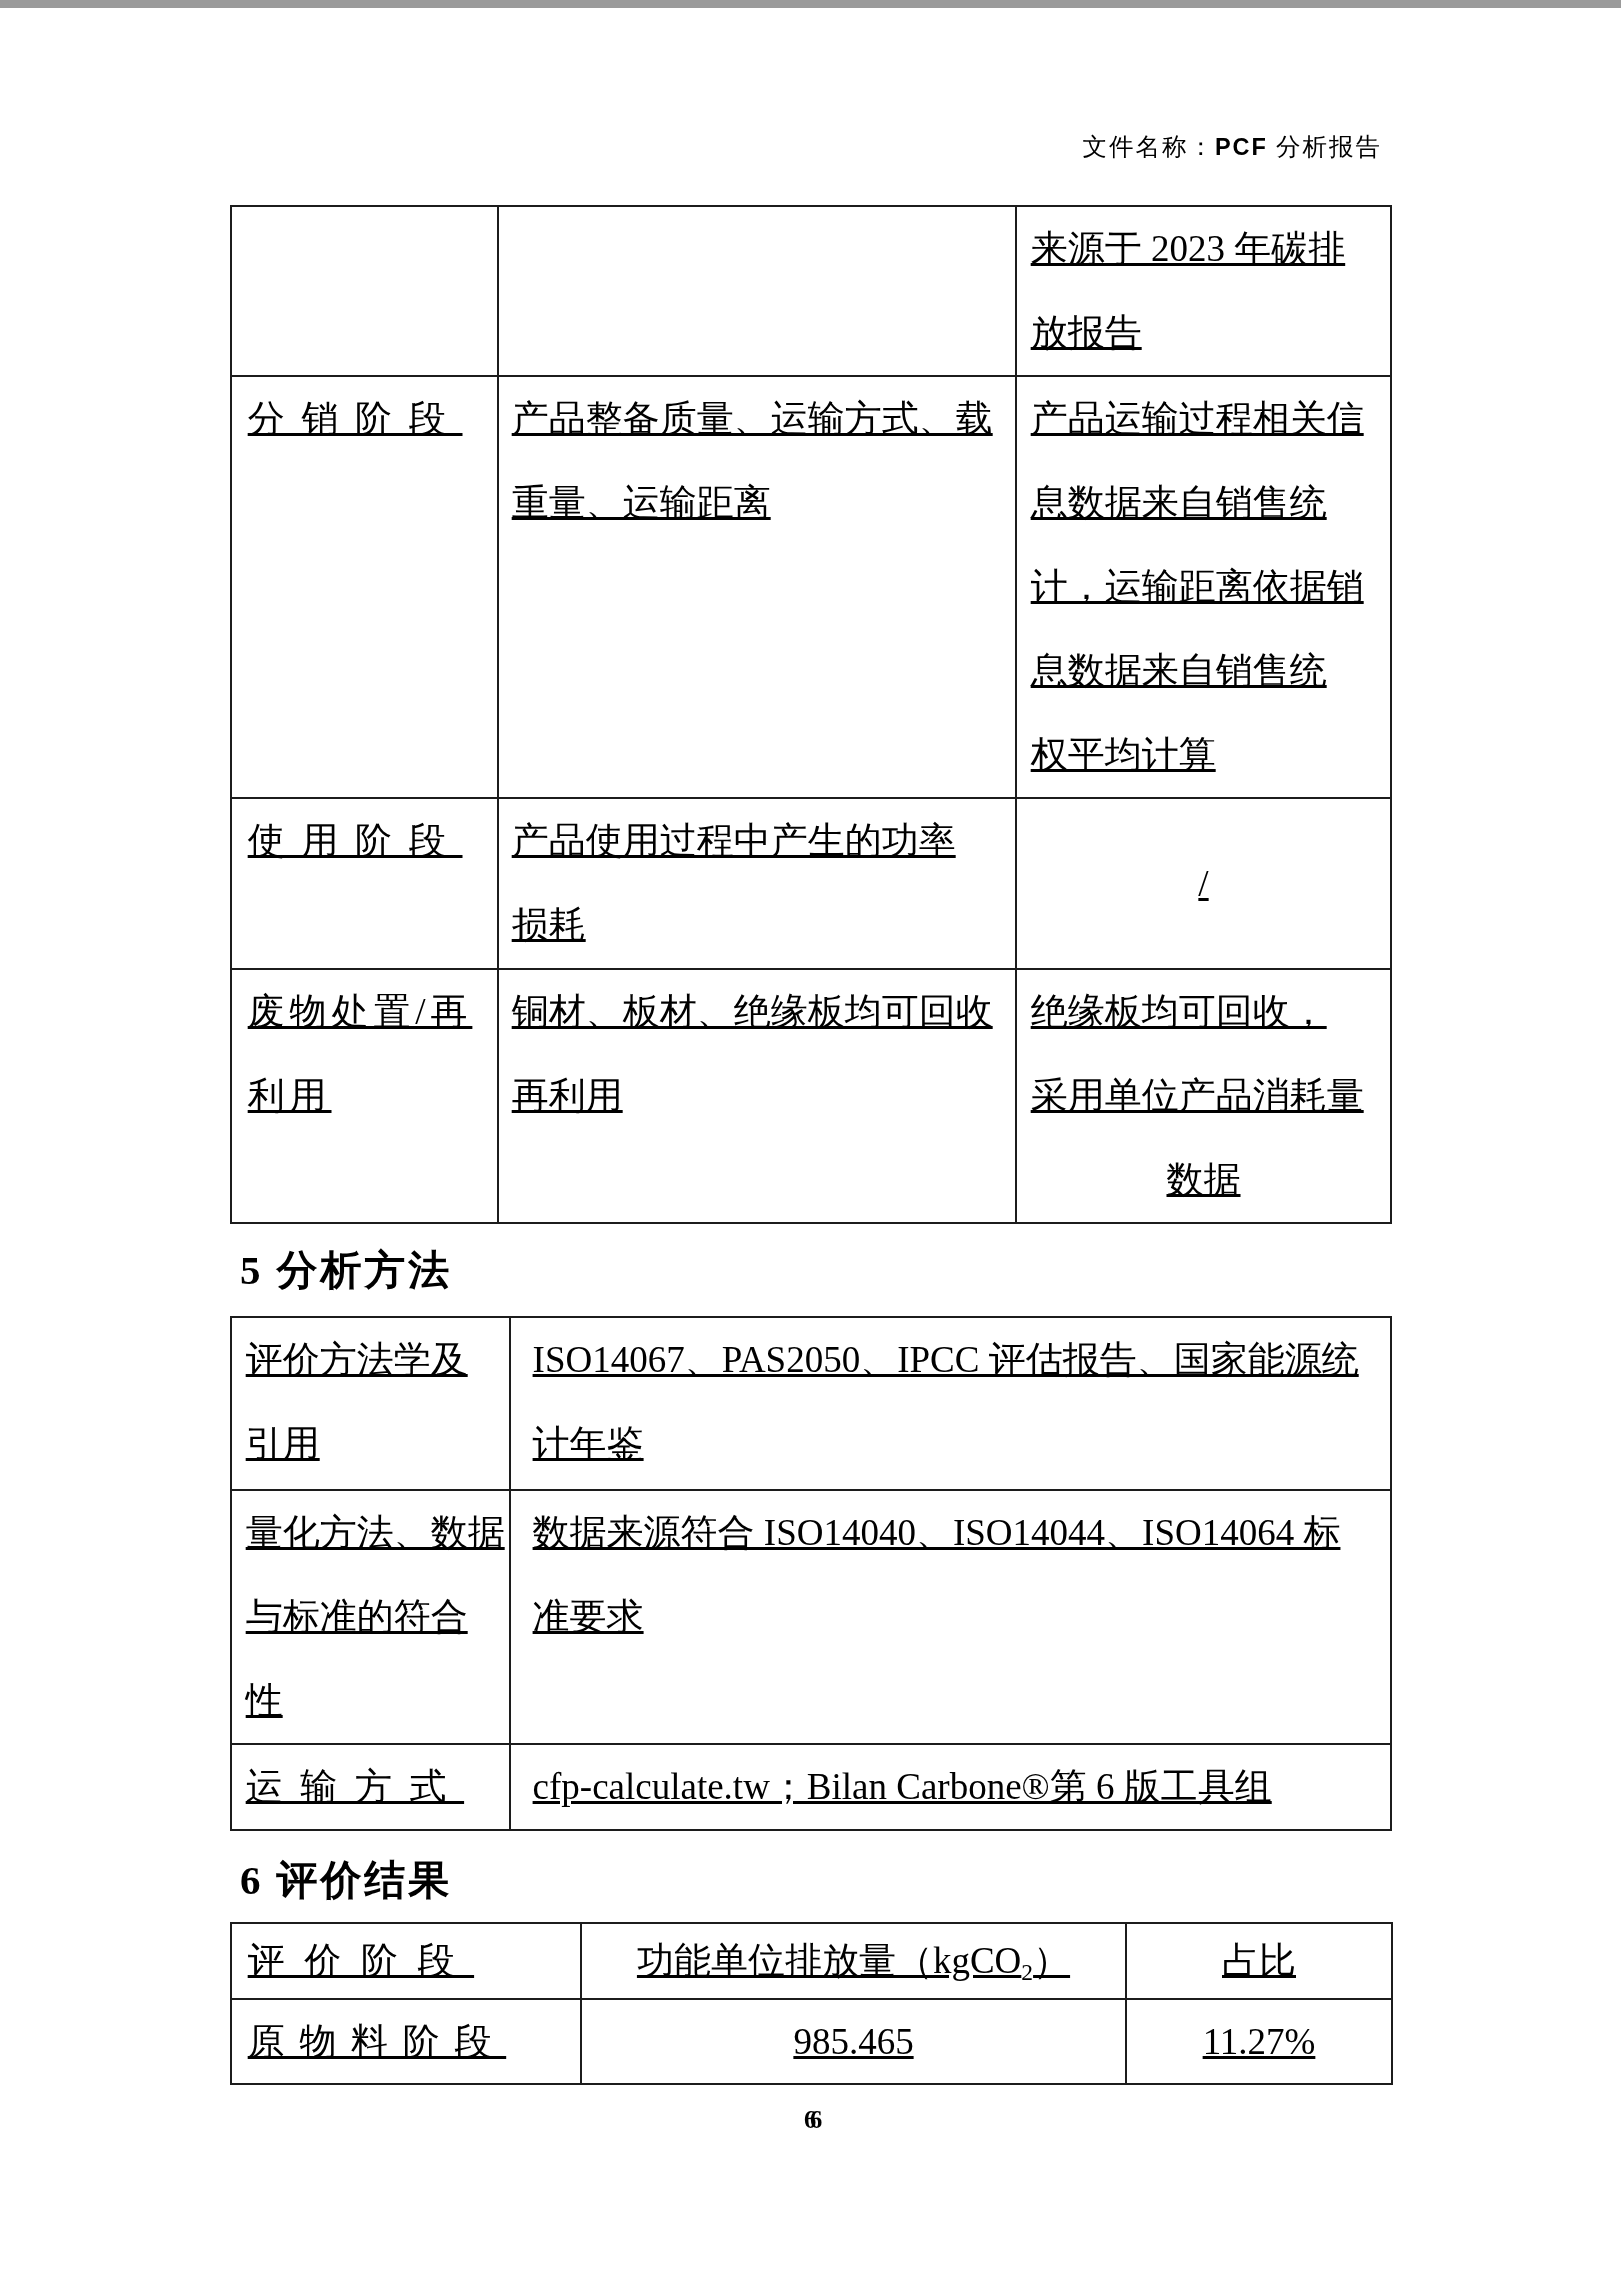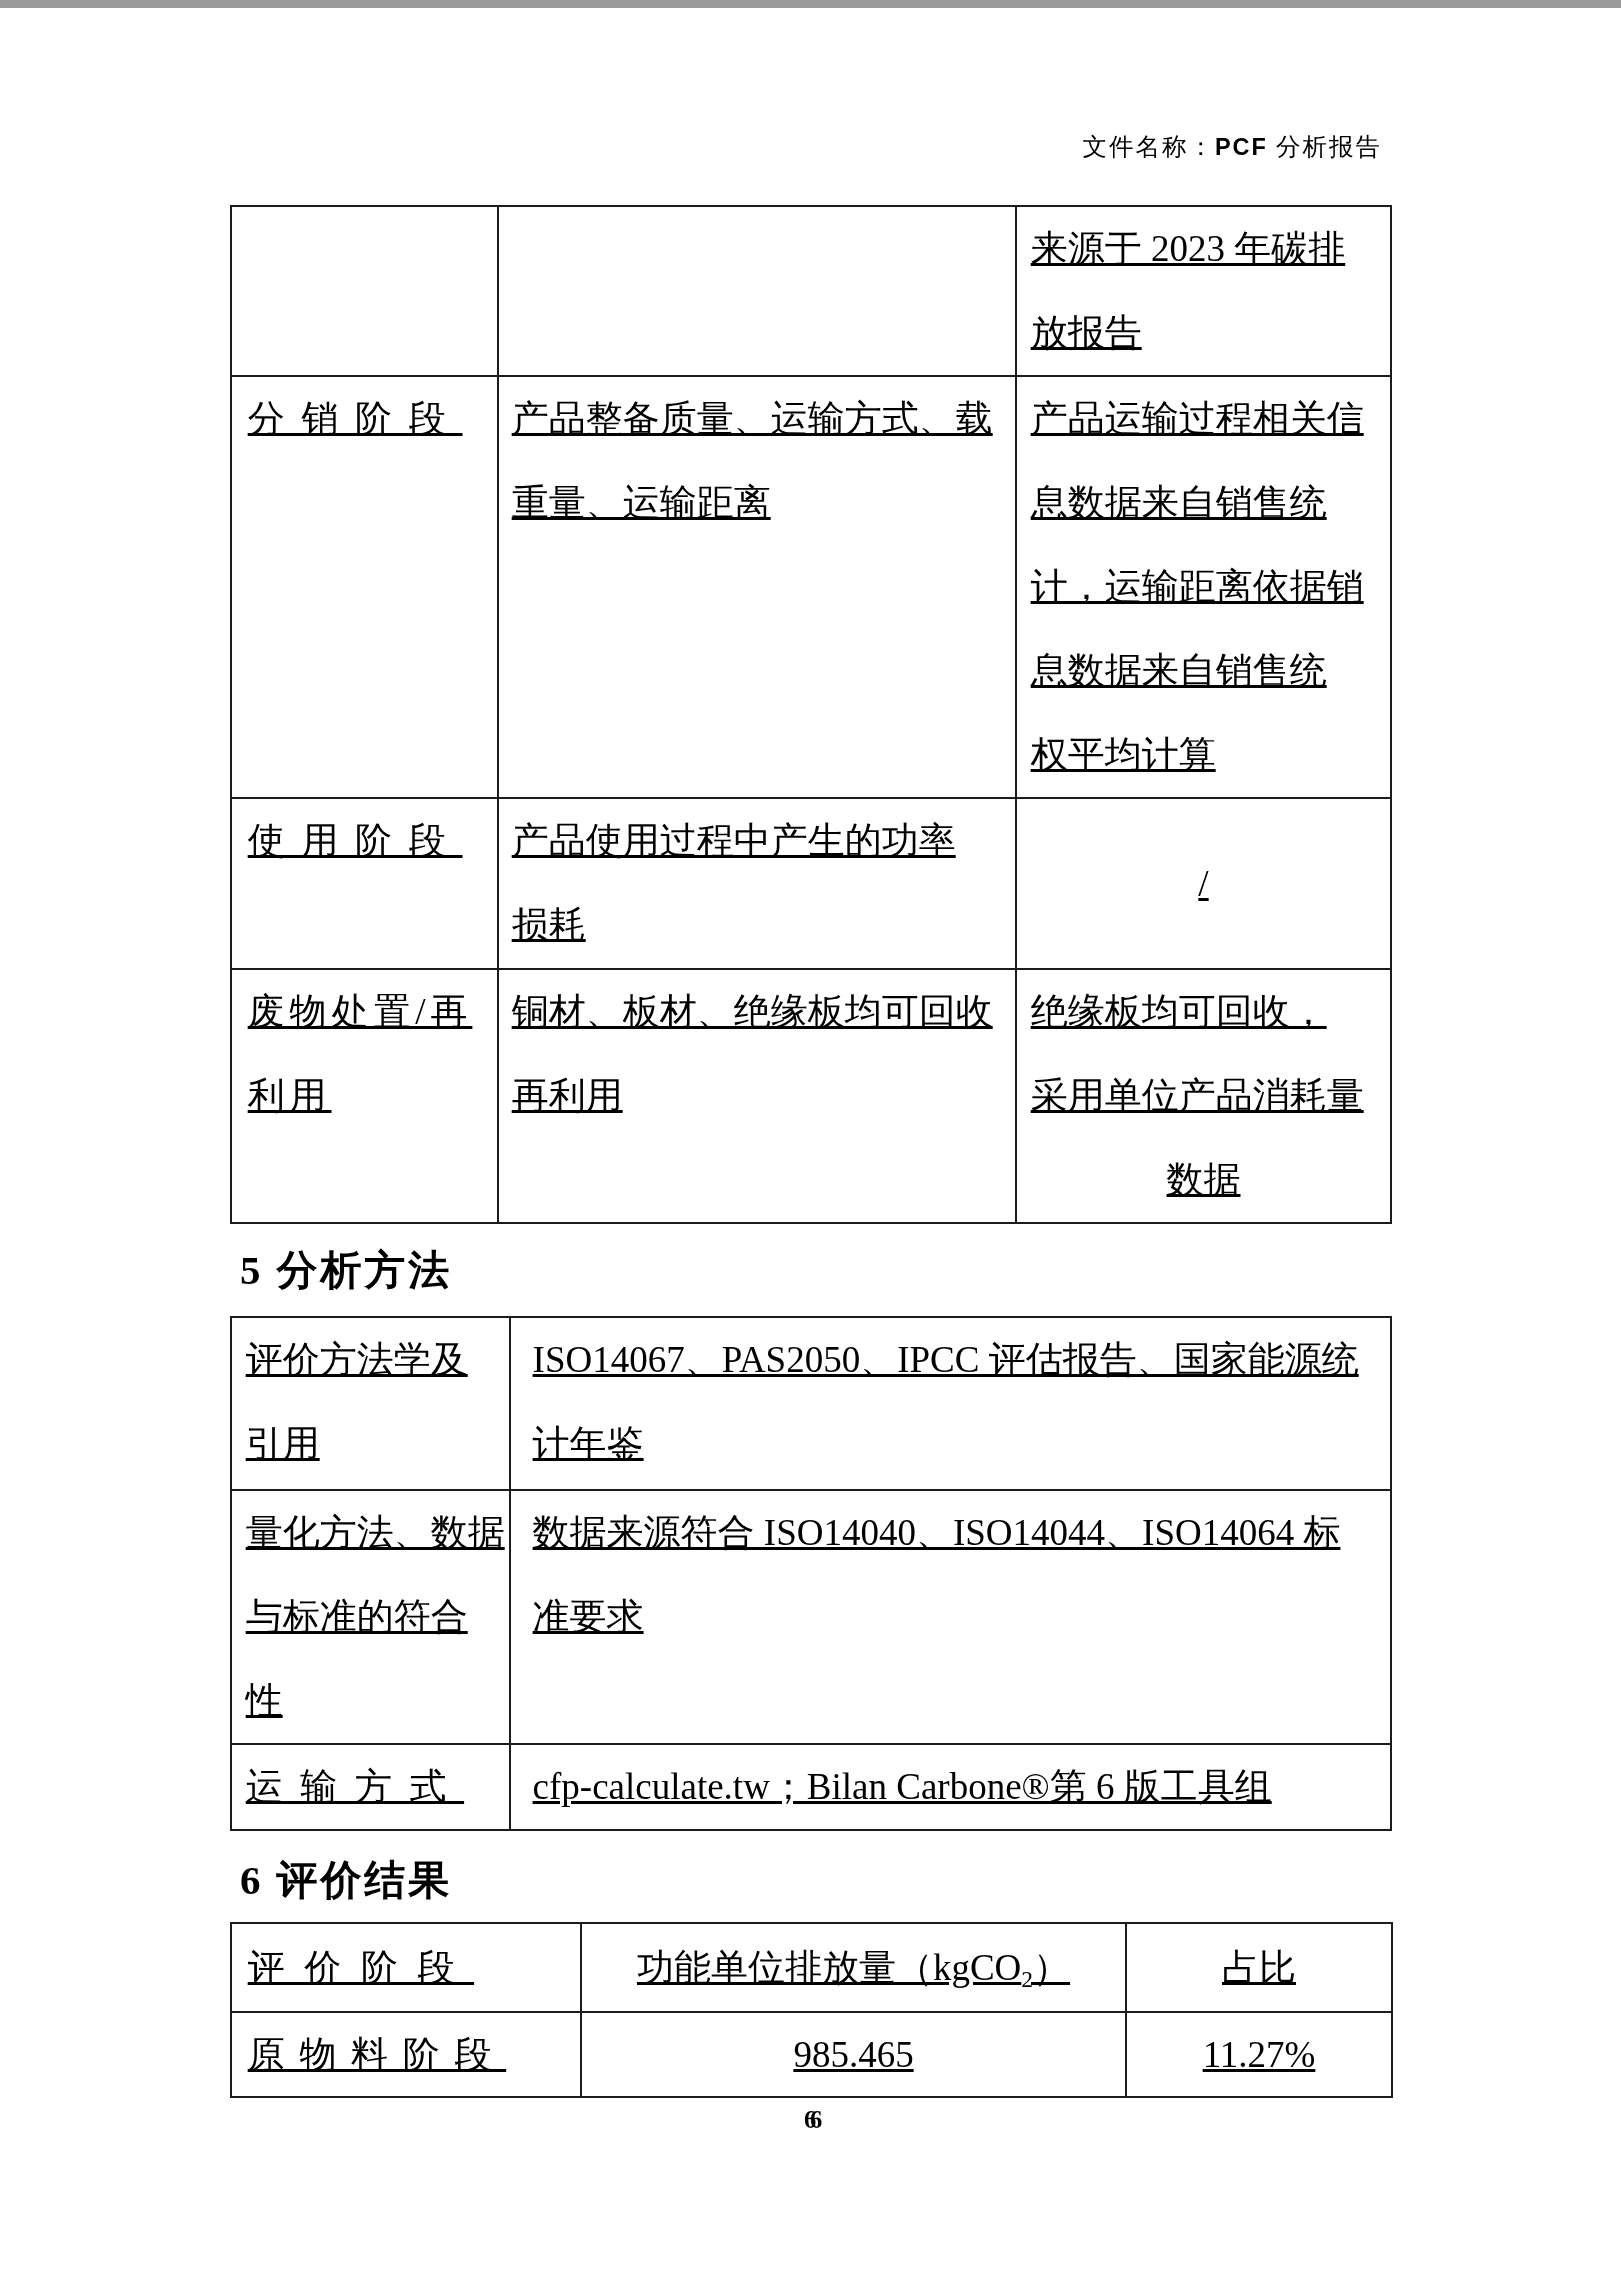--- a/index.html
+++ b/index.html
@@ -75,21 +75,21 @@
   
   #table2 { left: 230px; top: 1308px; }
   #table2 .c1 { width: 279px; } #table2 .c2 { width: 881px; }
   .t2r1 { height: 173px; } .t2r2 { height: 221px; border-radius: 11px; } .t2r3 { height: 85px; }
   #table2 td.col1 .cellc { padding-left: 13.7px; }
   #table2 td.col2 .cellc { padding-left: 21.6px; }
 
   
   #table3 { left: 230px; top: 1914px; }
   #table3 .c1 { width: 350px; } #table3 .c2 { width: 545px; } #table3 .c3 { width: 266px; }
-  .t3r1 { height: 89px; } .t3r2 { height: 85px; }
+  .t3r1 { height: 76px; } .t3r2 { height: 85px; }
   #table3 td { vertical-align: middle; }
   #table3 td.col1 { padding-left: 15.7px; }
   #table3 td.col2, #table3 td.col3 { text-align: center; }
   .subscript { font-size: 23.5px; vertical-align: -6.9px; }
 
   
   .page-footer {
     position: absolute;
     left: 804px; top: 2098px;
     width: 39px; height: 39px;

